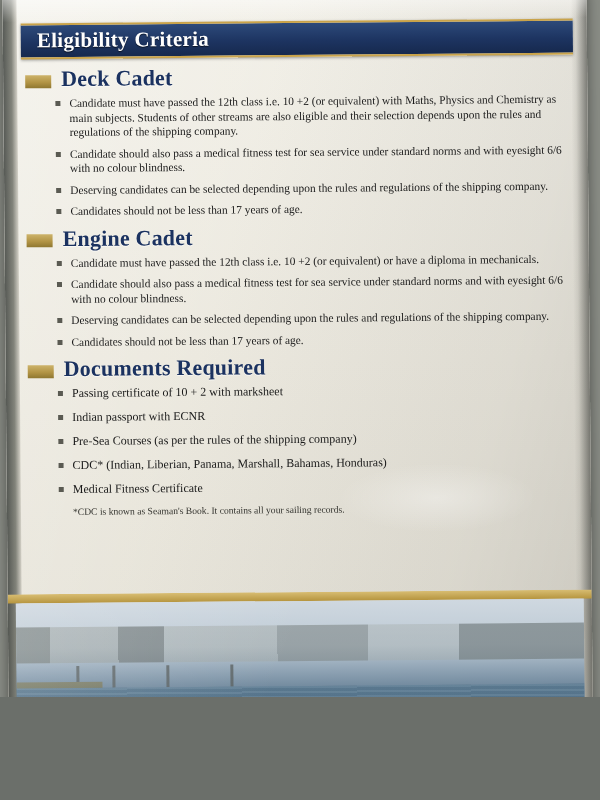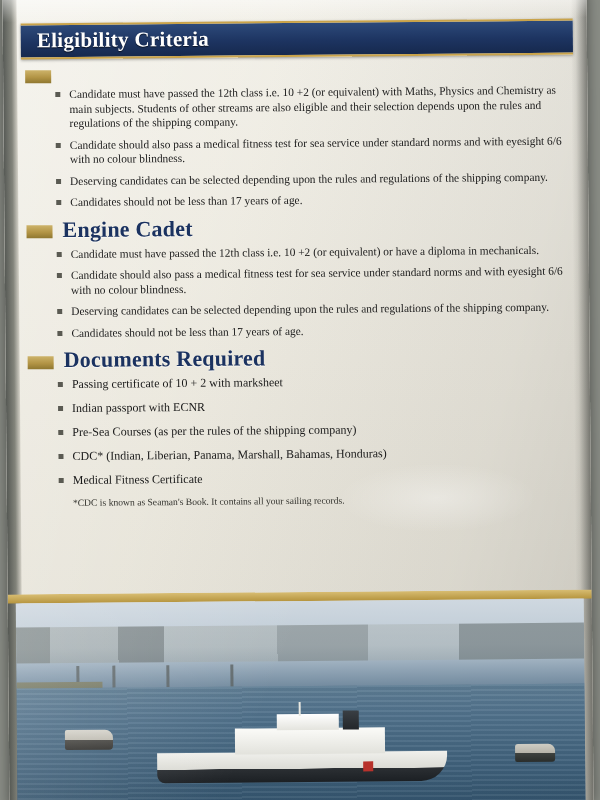--- a/index.html
+++ b/index.html
@@ -10,21 +10,21 @@
   body {
     width: 600px;
     height: 800px;
     overflow: hidden;
     font-family: "Liberation Serif", serif;
   }
 
   #page {
     position: relative;
     width: 600px;
-    height: 800px;
+    height: 697px;
     background: #8a8d86;
     overflow: hidden;
   }
 
   
   .paper {
     position: absolute;
     left: 6px;
     top: -6px;
     width: 584px;
@@ -348,20 +348,21 @@
 
     <div class="banner">
       <div class="banner-title">Eligibility Criteria</div>
     </div>
 
     <div class="content">
 
       <div class="section">
         <div class="sec-head">
           <span class="sec-bullet"></span>
+          <span class="sec-title">Deck Cadet</span>
         </div>
         <ul class="items">
           <li>Candidate must have passed the 12th class i.e. 10 +2 (or equivalent) with Maths, Physics and Chemistry as main subjects. Students of other streams are also eligible and their selection depends upon the rules and regulations of the shipping company.</li>
           <li>Candidate should also pass a medical fitness test for sea service under standard norms and with eyesight 6/6 with no colour blindness.</li>
           <li>Deserving candidates can be selected depending upon the rules and regulations of the shipping company.</li>
           <li>Candidates should not be less than 17 years of age.</li>
         </ul>
       </div>
 
       <div class="section">

